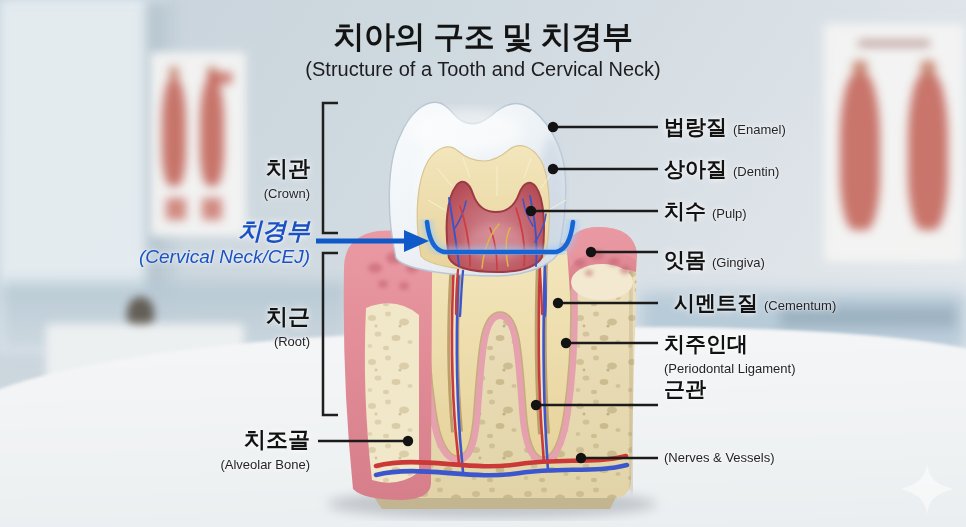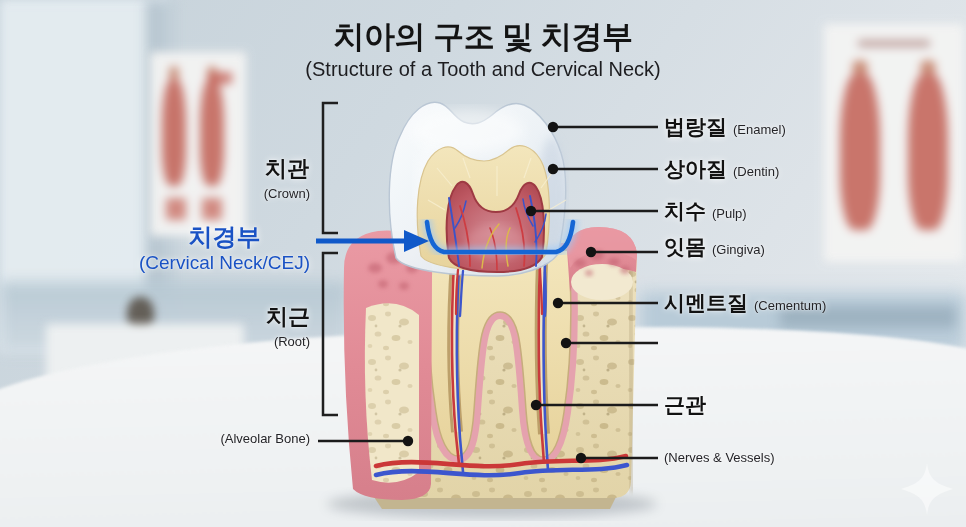--- a/index.html
+++ b/index.html
@@ -26,21 +26,21 @@
   .mid-band-right{left:640px;top:292px;width:326px;height:60px;background:#b2c7d6;filter:blur(8px);opacity:.85;}
   .shelf-right{left:780px;top:306px;width:176px;height:22px;background:#8da3b2;filter:blur(6px);opacity:.6;}
   .table{left:-50px;top:330px;width:1070px;height:260px;
     background:linear-gradient(180deg,#f4f5f6 0%,#eef1f2 55%,#e8ebee 100%);
     border-radius:48% 42% 0 0 / 85px 55px 0 0;transform:rotate(-1.3deg);filter:blur(1.5px);}
   
   .header{left:0;top:18px;width:100%;text-align:center;z-index:30;}
   .title-kr{font-size:31px;font-weight:700;color:#131313;line-height:38px;letter-spacing:-.5px;}
   .title-en{font-size:20px;color:#1d1d20;line-height:26px;}
   .label{z-index:40;white-space:nowrap;text-shadow:0 0 7px rgba(255,255,255,.95),0 0 2px rgba(255,255,255,.8);}
-  .label .kr{font-size:21px;font-weight:700;color:#121212;line-height:26px;text-align:center;}
+  .label .kr{font-size:21px;font-weight:700;color:#121212;line-height:26px;}
   .label .en{font-size:13px;color:#242428;line-height:23px;font-weight:400;}
   .label-l{text-align:right;right:656px;}
   .label-l .kr{font-size:22px;}
   .label-r{left:664px;text-align:left;}
   .inline-lab .kr,.inline-lab .en{display:inline;vertical-align:baseline;}
   .inline-lab .en{margin-left:6px;}
   .label-blue .kr{color:#1a52c4;font-size:24px;line-height:28px;}
   .label-blue .en{color:#1a52c4;font-size:19px;}
   svg{display:block;}
   .layer{left:0;top:0;z-index:20;}
@@ -268,47 +268,52 @@
 
   <div class="abs header">
     <div class="title-kr">치아의 구조 및 치경부</div>
     <div class="title-en">(Structure of a Tooth and Cervical Neck)</div>
   </div>
 
   <div class="abs label label-l" style="top:156px;">
     <div class="kr">치관</div>
     <div class="en">(Crown)</div>
   </div>
-  <div class="abs label label-l label-blue" style="top:223px;">
+  <div class="abs label label-l label-blue" style="top:217px;font-style:italic;">
     <div class="kr">치경부</div>
     <div class="en">(Cervical Neck/CEJ)</div>
   </div>
   <div class="abs label label-l" style="top:304px;">
     <div class="kr">치근</div>
     <div class="en">(Root)</div>
   </div>
   <div class="abs label label-l" style="top:427px;">
+    <div class="kr">치조골</div>
     <div class="en">(Alveolar Bone)</div>
   </div>
 
   <div class="abs label label-r inline-lab" style="top:114px;">
     <span class="kr">법랑질</span><span class="en">(Enamel)</span>
   </div>
   <div class="abs label label-r inline-lab" style="top:156px;">
     <span class="kr">상아질</span><span class="en">(Dentin)</span>
   </div>
   <div class="abs label label-r inline-lab" style="top:198px;">
     <span class="kr">치수</span><span class="en">(Pulp)</span>
   </div>
-  <div class="abs label label-r inline-lab" style="top:234px;">
+  <div class="abs label label-r inline-lab" style="top:247px;">
     <span class="kr">잇몸</span><span class="en">(Gingiva)</span>
   </div>
-  <div class="abs label label-r inline-lab" style="top:290px;">
+  <div class="abs label label-r inline-lab" style="top:290px;margin-left:10px;">
     <span class="kr">시멘트질</span><span class="en">(Cementum)</span>
   </div>
-  <div class="abs label label-r" style="top:392px;">
+  <div class="abs label label-r" style="top:331px;">
+    <div class="kr">치주인대</div>
+    <div class="en">(Periodontal Ligament)</div>
+  </div>
+  <div class="abs label label-r" style="top:376px;">
     <div class="kr">근관</div>
   </div>
   <div class="abs label label-r" style="top:446px;">
     <div class="en">(Nerves &amp; Vessels)</div>
   </div>
 
 </div>
 
 </body></html>

